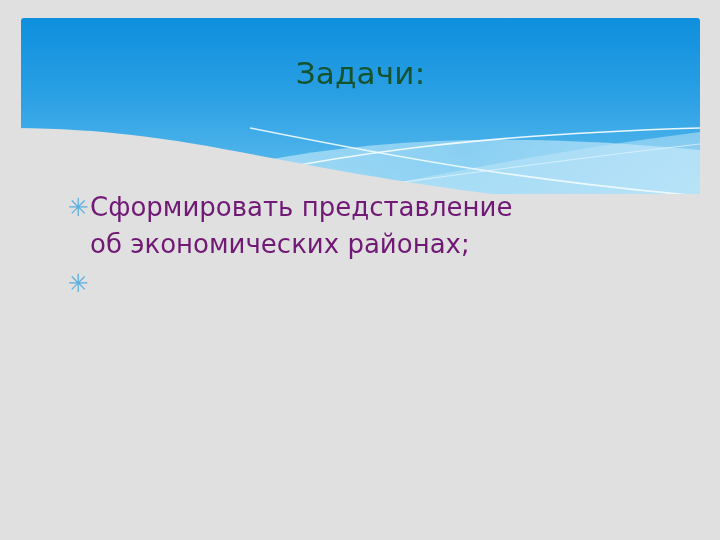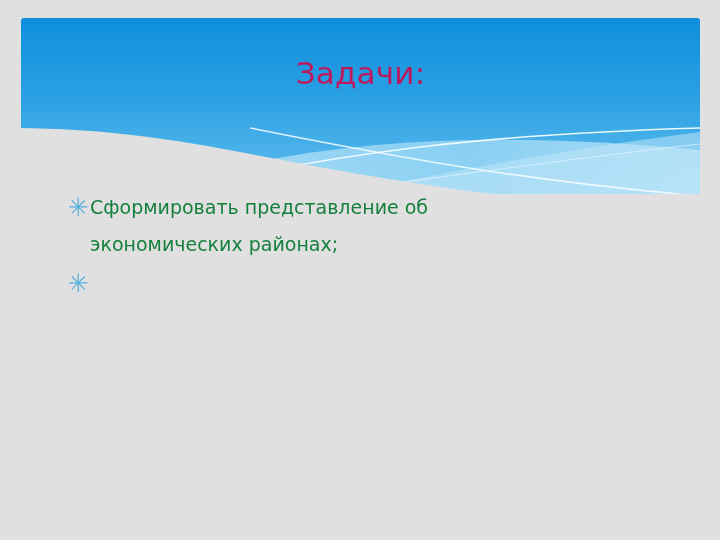--- a/index.html
+++ b/index.html
@@ -31,21 +31,21 @@
     left: 21px;
     top: 18px;
     width: 679px;
     height: 110px;
     display: flex;
     align-items: center;
     justify-content: center;
     pointer-events: none;
   }
   #title-text {
-    color: #be185d;
+    color: #14532d;
     font-size: 31px;
     font-weight: 400;
     letter-spacing: 0.2px;
     line-height: 1.1;
     text-align: center;
     white-space: nowrap;
   }
   
   #body-block {
     position: absolute;
@@ -62,22 +62,22 @@
     flex: 0 0 auto;
     width: 22px;
     color: #5bafdf;
     font-size: 25px;
     line-height: 37px;
     text-align: left;
     font-family: "DejaVu Sans", "Liberation Sans", sans-serif;
   }
   .bullet-text {
     flex: 1 1 auto;
-    color: #15803d;
-    font-size: 19px;
+    color: #701a75;
+    font-size: 26px;
     line-height: 37px;
     max-width: 455px;
     font-weight: 400;
   }
 </style>
 </head>
 <body>
 
 <div id="slide">
 

